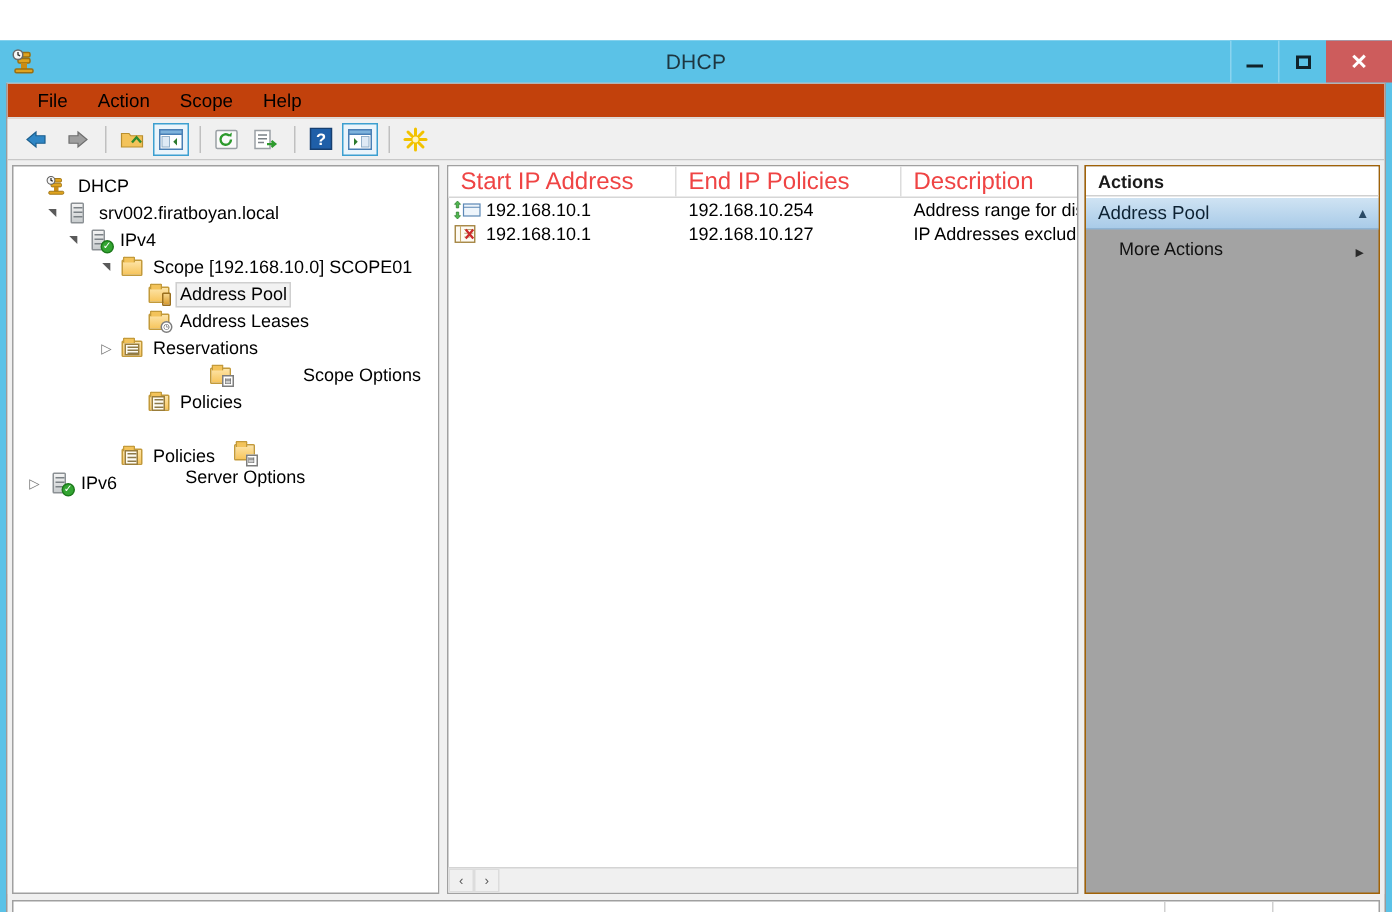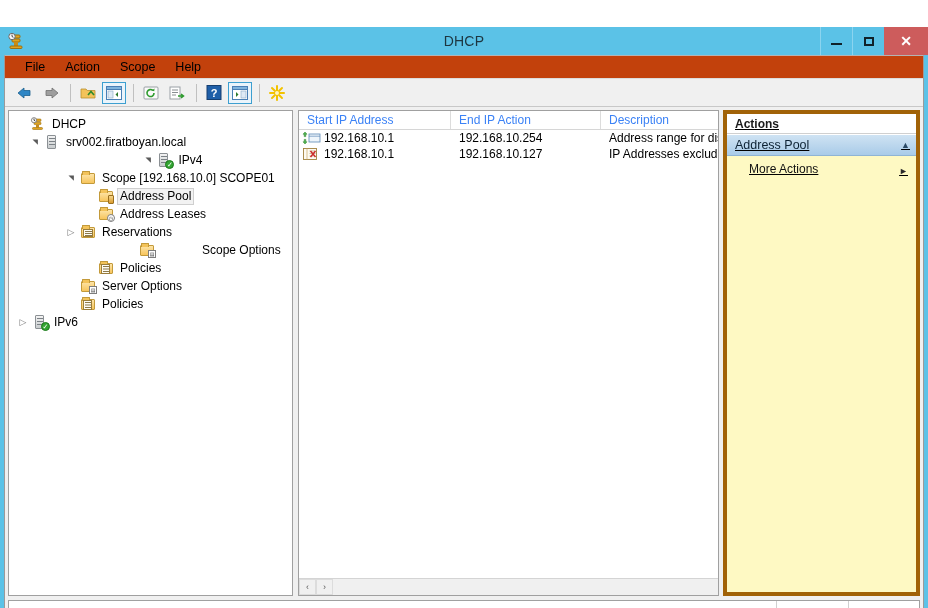--- a/index.html
+++ b/index.html
@@ -251,22 +251,22 @@
     display: flex;
     flex-direction: column;
   }
   .list-head {
     flex: 0 0 19px;
     display: flex;
     background: #ffffff;
     border-bottom: 1px solid #d6d6d6;
   }
   .col-head {
-    font-size: 12px;
-    color: #3b82f6;
+    font-size: 16px;
+    color: #ef4444;
     padding: 2px 0 0 8px;
     border-right: 1px solid #dcdcdc;
     overflow: hidden;
     white-space: nowrap;
   }
   .col-start { flex: 0 0 152px; }
   .col-end   { flex: 0 0 150px; }
   .col-desc  { flex: 1 1 auto; border-right: none; }
 
   .list-body { flex: 1 1 auto; overflow: hidden; }
@@ -306,26 +306,25 @@
     background: linear-gradient(#e4e4e4, #d3d3d3);
     border: 1px solid #b4b4b4;
     display: flex; align-items: center; justify-content: center;
     color: #7a7a7a; font-size: 8px; letter-spacing: 1px;
   }
 
   
   .actions-pane {
     flex: 0 0 197px;
     width: 197px;
-    background: #fef9c3;
-    border: 4px solid #a16207;
+    background: #a3a3a3;
+    border: 1px solid #a16207;
     margin-left: 4px;
     display: flex;
     flex-direction: column;
-    text-decoration: underline;
   }
   .actions-head {
     flex: 0 0 20px;
     font-size: 12px;
     font-weight: bold;
     color: #1a1a1a;
     padding: 3px 0 0 8px;
     background: #ffffff;
     border-bottom: 1px solid #d0d0d0;
   }
@@ -491,21 +490,21 @@
         </div>
 
         <div class="tree-row" style="padding-left:18px;">
           <div class="twisty open"></div>
           <div class="ticon">
               <span class="server-ico"></span>
             </div>
           <div class="label">srv002.firatboyan.local</div>
         </div>
 
-        <div class="tree-row" style="padding-left:48px;justify-content:center;">
+        <div class="tree-row" style="padding-left:32px;">
           <div class="twisty open"></div>
           <div class="ticon">
             <span class="server-ico"></span>
               <span class="check">✓</span>
           </div>
           <div class="label">IPv4</div>
         </div>
 
         <div class="tree-row" style="padding-left:54px;">
           <div class="twisty open"></div>
@@ -555,21 +554,21 @@
         <div class="tree-row" style="padding-left:72px;">
           <div class="twisty"></div>
           <div class="ticon">
             <span class="folder"></span>
             <span style="position:absolute;left:4px;top:4px;width:9px;height:10px;background:#fdfbf3;border:1px solid #9a7d3a;"></span>
             <span style="position:absolute;left:5.5px;top:6px;width:6px;height:1px;background:#8d7a4a;box-shadow:0 2.5px 0 #8d7a4a,0 5px 0 #8d7a4a;"></span>
           </div>
           <div class="label">Policies</div>
         </div>
 
-        <div class="tree-row" style="padding-left:54px;">
+        <div class="tree-row" style="padding-left:30px;flex-direction:column;">
           <div class="twisty"></div>
           <div class="ticon">
             <span class="folder"></span>
             <span class="badge">▤</span>
           </div>
           <div class="label">Server Options</div>
         </div>
 
         <div class="tree-row" style="padding-left:54px;">
           <div class="twisty"></div>
@@ -592,21 +591,21 @@
         </div>
 
       </div>
 
       <div class="splitter"></div>
 
       <div class="list-pane">
 
         <div class="list-head">
           <div class="col-head col-start">Start IP Address</div>
-          <div class="col-head col-end">End IP Action</div>
+          <div class="col-head col-end">End IP Policies</div>
           <div class="col-head col-desc">Description</div>
         </div>
 
         <div class="list-body">
 
           <div class="list-row">
             <div class="cell start">
               <div class="row-ico">
                 <svg width="20" height="14" viewBox="0 0 20 14">
                   <path d="M3 1 L5 3.2 H3.8 V5.6 H2.2 V3.2 H1 Z" fill="#4fb84f" stroke="#2c7d2c" stroke-width="0.5"></path>

